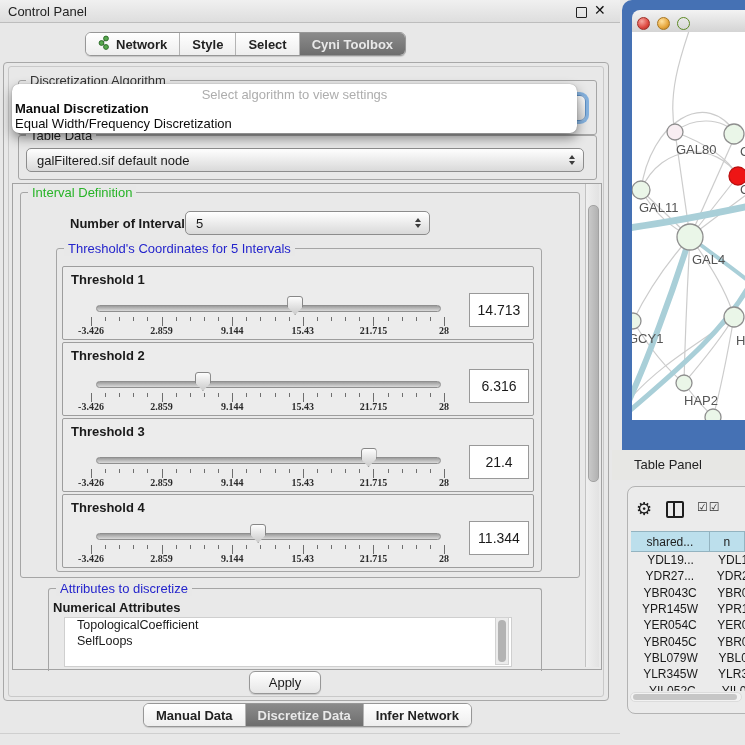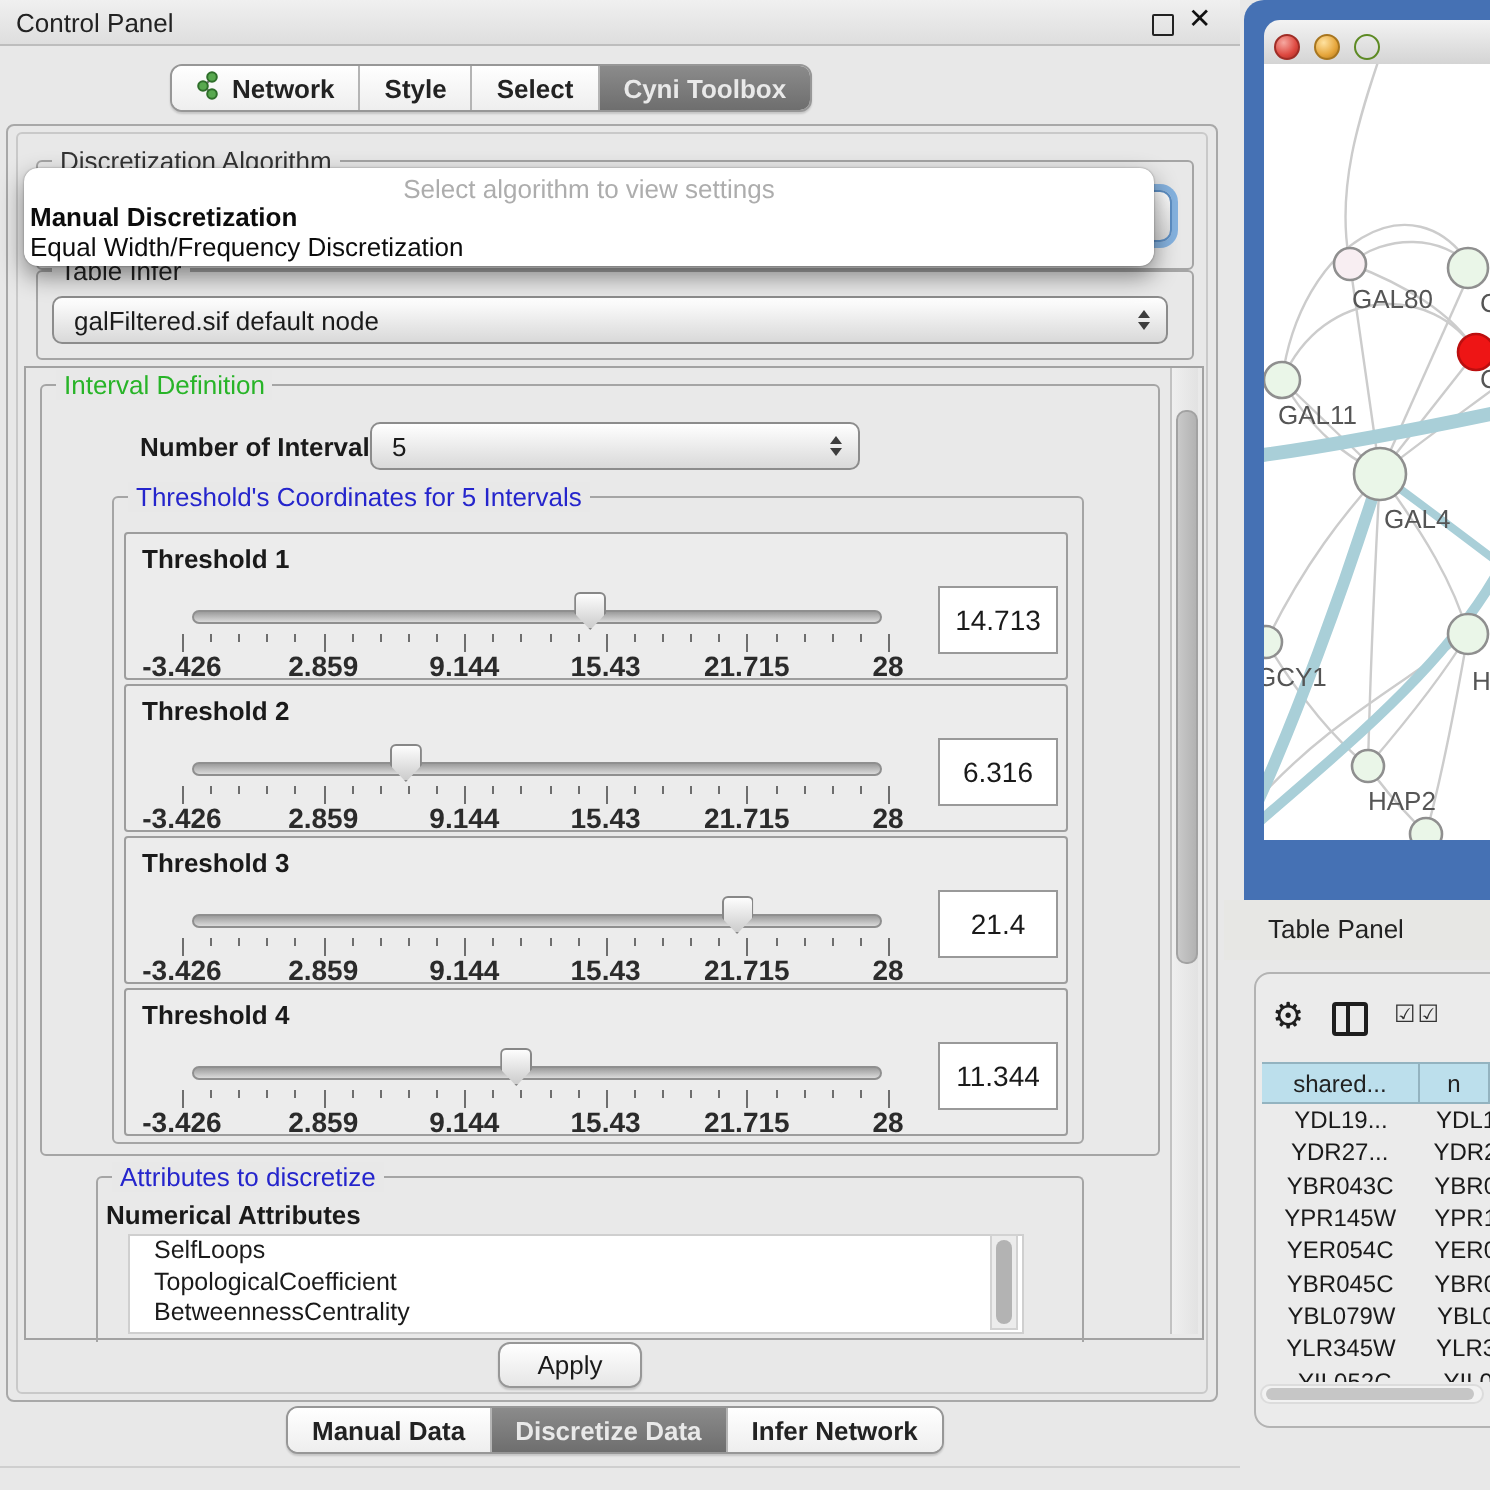--- a/index.html
+++ b/index.html
@@ -37,21 +37,21 @@
   .thr-box .lbl{position:absolute;left:8px;top:5px;font-size:13px;font-weight:bold;}
   .track{position:absolute;left:33px;top:38px;width:345px;height:7px;border-radius:4px;
     background:linear-gradient(#9c9c9c,#dadada);border:1px solid #8f8f8f;box-sizing:border-box;}
   .thumb{position:absolute;top:29px;width:16px;height:19px;background:linear-gradient(#fdfdfd,#cccccc);
     border:1px solid #878787;box-sizing:border-box;border-radius:3px 3px 0 0;
     clip-path:polygon(0 0,100% 0,100% 55%,50% 100%,0 55%);z-index:3;}
   .ticks{position:absolute;left:28px;top:50px;width:354px;height:10px;}
   .tick{position:absolute;top:0;width:1px;height:4px;background:#6e6e6e;}
   .tick.major{height:9px;}
   .scale{position:absolute;left:28px;top:58px;width:354px;height:12px;}
-  .scale span{position:absolute;top:0;transform:translateX(-50%);font-size:14px;font-weight:bold;color:#2b2b2b;white-space:nowrap;}
+  .scale span{position:absolute;top:0;transform:translateX(-50%);font-size:10px;font-weight:bold;color:#2b2b2b;white-space:nowrap;font-family:Liberation Serif, serif;}
   .val{position:absolute;left:406px;top:26px;width:58px;height:32px;background:#fff;border:1px solid #999;
     font-size:14px;display:flex;align-items:center;justify-content:center;}
   .vscroll{left:585px;top:184px;width:13px;height:483px;background:linear-gradient(90deg,#efefef,#e2e2e2);
     border-left:1px solid #c2c2c2;}
   .vscroll .th{position:absolute;left:1.5px;top:21px;width:9px;height:275px;border-radius:5px;
     background:linear-gradient(90deg,#c9c9c9,#b2b2b2);border:1px solid #a2a2a2;}
   .listbox{left:64px;top:617px;width:446px;height:48px;background:#fff;border:1px solid #cfcfcf;overflow:hidden;}
   .listbox .li{height:15.5px;font-size:12.5px;padding-left:12px;white-space:nowrap;}
   .lscroll{left:495px;top:617px;width:14px;height:48px;background:#ececec;border:1px solid #d2d2d2;box-sizing:border-box;}
   .lscroll .th{position:absolute;left:2px;top:2px;width:8px;height:42px;border-radius:4px;background:#b3b3b3;}
@@ -118,21 +118,21 @@
 <div class="abs outer-frame"></div>
 <div class="abs inner-frame"></div>
 
 <div class="abs group" style="left:18px;top:80px;width:577px;height:53px;">
   <span class="gtitle" style="color:#333;">Discretization Algorithm</span>
 </div>
 <div class="abs combo" style="left:26px;top:95px;width:560px;height:26px;border-radius:6px;
      box-shadow:0 0 0 3px rgba(100,160,220,.75);border-color:#5d8fc4;"></div>
 
 <div class="abs group" style="left:18px;top:135px;width:577px;height:43px;">
-  <span class="gtitle" style="color:#222;">Table Infer</span>
+  <span class="gtitle" style="color:#222;">Table Data</span>
 </div>
 <div class="abs combo" style="left:26px;top:148px;width:558px;height:24px;">
   <span>galFiltered.sif default node</span>
   <span class="spin">
       <i class="up"></i>
       <i class="dn"></i>
     </span>
 </div>
 
 <div class="abs subpanel"></div>
@@ -320,23 +320,22 @@
       <span style="left:353px">28</span>
   </div>
   <div class="val">11.344</div>
 </div>
 
 <div class="abs group" style="left:48px;top:588px;width:492px;height:82px;border-bottom:none;border-radius:3px 3px 0 0;">
   <span class="gtitle" style="color:#2525cc;">Attributes to discretize</span>
 </div>
 <div class="abs" style="left:53px;top:600px;font-size:13px;font-weight:bold;">Numerical Attributes</div>
 <div class="abs listbox">
+  <div class="li">TopologicalCoefficient</div>
   <div class="li">SelfLoops</div>
-  <div class="li">TopologicalCoefficient</div>
-  <div class="li">BetweennessCentrality</div>
 </div>
 <div class="abs lscroll">
     <div class="th"></div>
   </div>
 
 <div class="abs vscroll">
     <div class="th"></div>
   </div>
 
 <div class="abs btn" style="left:249px;top:671px;width:70px;height:21px;">

